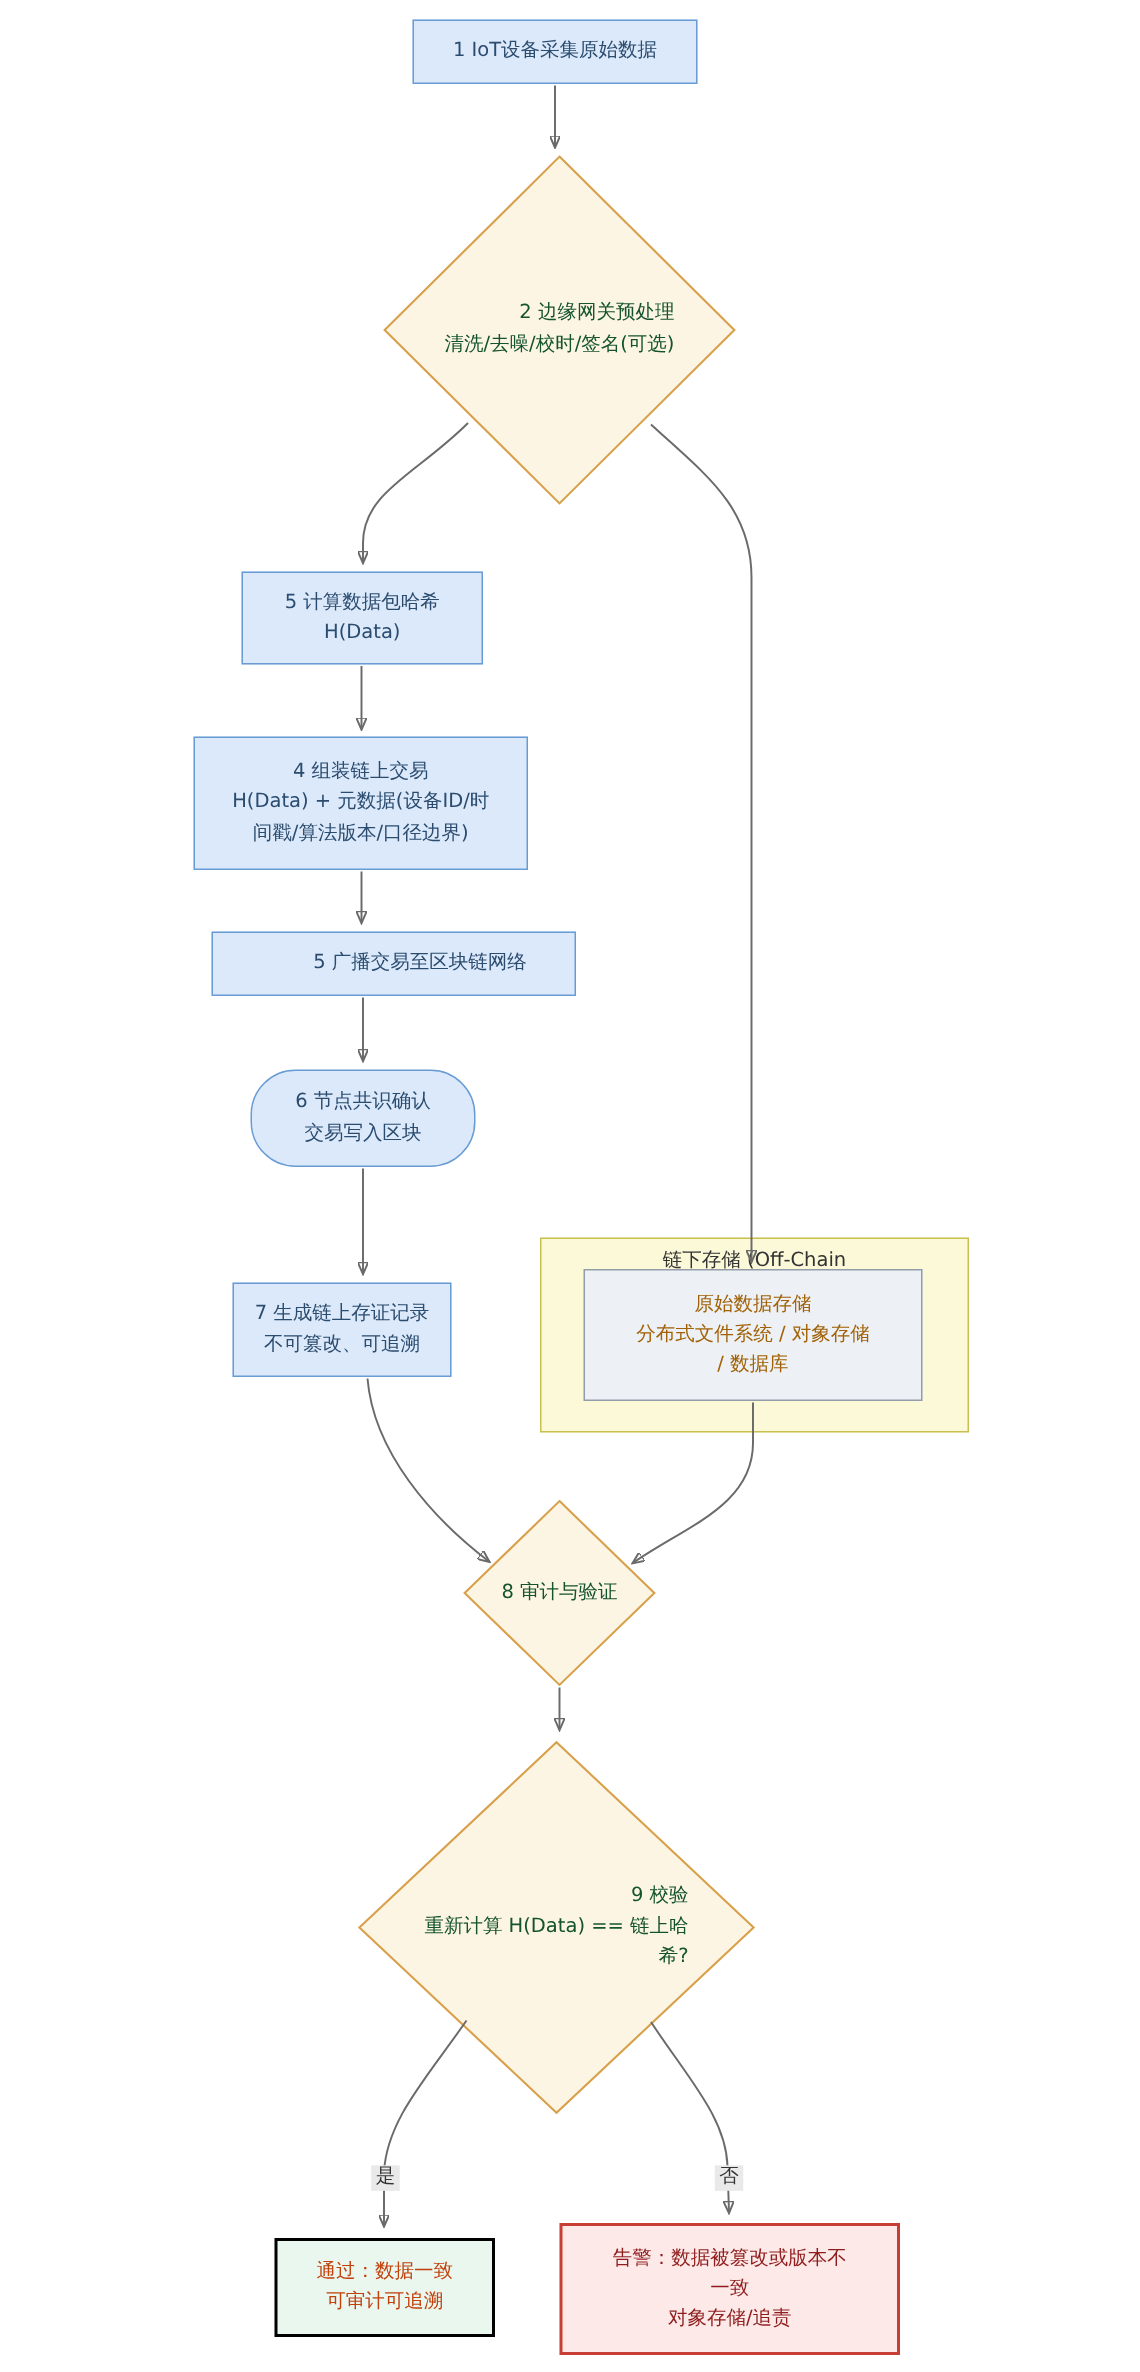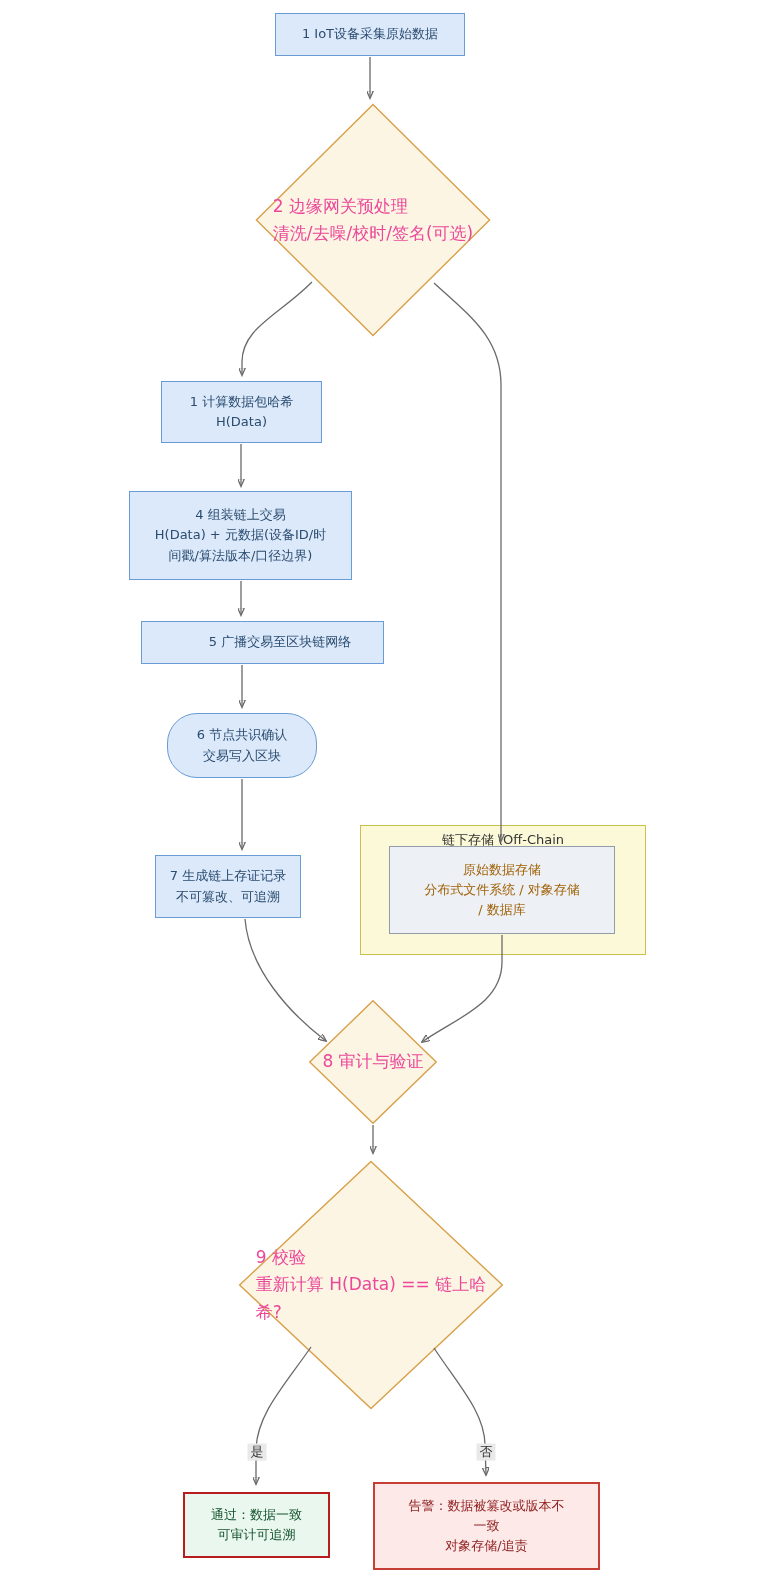--- a/index.html
+++ b/index.html
@@ -9,55 +9,55 @@
   }
   .edges{position:absolute;left:0;top:0;width:760px;height:1581px;z-index:5;pointer-events:none;}
   .edges path{fill:none;stroke:#6a6a6a;stroke-width:1.3;}
   .node{
     position:absolute;display:flex;align-items:center;justify-content:center;
     text-align:center;font-size:13px;line-height:1.55;white-space:pre-line;
     box-sizing:border-box;z-index:2;
   }
   .rect-blue{background:#dbe9fb;border:1.4px solid #699bd4;color:#2b4c6f;}
   .rect-gray{background:#edf0f5;border:1.4px solid #939da9;color:#a16207;z-index:3;}
-  .rect-green{background:#eaf7ef;border:2px solid #b91c1c;color:#14532d;}
+  .rect-green{background:#eaf7ef;border:2px solid #000000;color:#c2410c;}
   .rect-red{background:#fce9e8;border:2px solid #c73e35;color:#8f1d1d;}
   .subgraph{
     position:absolute;background:#fbf9d8;border:1.4px solid #c9c050;
     box-sizing:border-box;z-index:1;
   }
   .subgraph-title{
     position:absolute;top:5px;left:0;width:100%;text-align:center;
     font-size:13px;color:#333333;
   }
   .diamond{position:absolute;z-index:2;}
   .diamond svg{position:absolute;left:0;top:0;width:100%;height:100%;overflow:visible;}
   .diamond polygon{fill:#fcf5e4;stroke:#d8a04a;stroke-width:1.4;vector-effect:non-scaling-stroke;}
   .dlabel{
     position:absolute;left:0;top:0;right:0;bottom:0;
-    display:flex;align-items:center;justify-content:center;text-align:left;
-    font-size:17px;line-height:1.6;white-space:pre-line;color:#ec4899;
+    display:flex;align-items:center;justify-content:center;text-align:right;
+    font-size:13px;line-height:1.6;white-space:pre-line;color:#14532d;
   }
   .edge-label{
     position:absolute;z-index:6;background:#e9e9e9;color:#333333;
     font-size:13px;line-height:1.3;padding:0 3px;transform:translate(-50%,-50%);
   }
 </style>
 </head>
 <body>
 
 <div class="canvas">
 
   <div class="subgraph" style="left:360px;top:825px;width:286px;height:130px;">
     <div class="subgraph-title">链下存储 (Off-Chain</div>
   </div>
 
   <div class="node rect-blue" style="left:275px;top:13px;width:190px;height:43px;">1 IoT设备采集原始数据</div>
 
-  <div class="node rect-blue" style="left:161px;top:381px;width:161px;height:62px;">1 计算数据包哈希
+  <div class="node rect-blue" style="left:161px;top:381px;width:161px;height:62px;">5 计算数据包哈希
 H(Data)</div>
 
   <div class="node rect-blue" style="left:129px;top:491px;width:223px;height:89px;">4  组装链上交易
 H(Data) + 元数据(设备ID/时
 间戳/算法版本/口径边界)</div>
 
   <div class="node rect-blue" style="left:141px;top:621px;width:243px;height:43px;padding-left:35px;">5 广播交易至区块链网络</div>
 
   <div class="node rect-blue" style="left:167px;top:713px;width:150px;height:65px;border-radius:30px;">6 节点共识确认
 交易写入区块</div>

